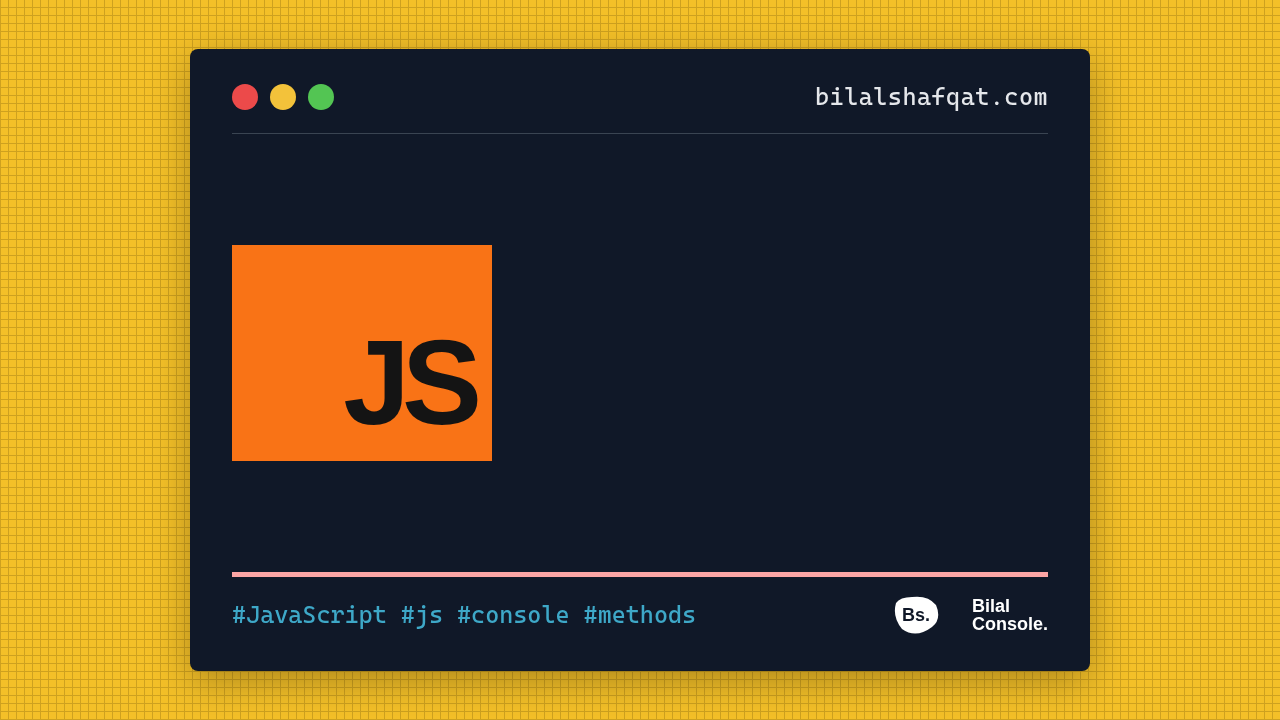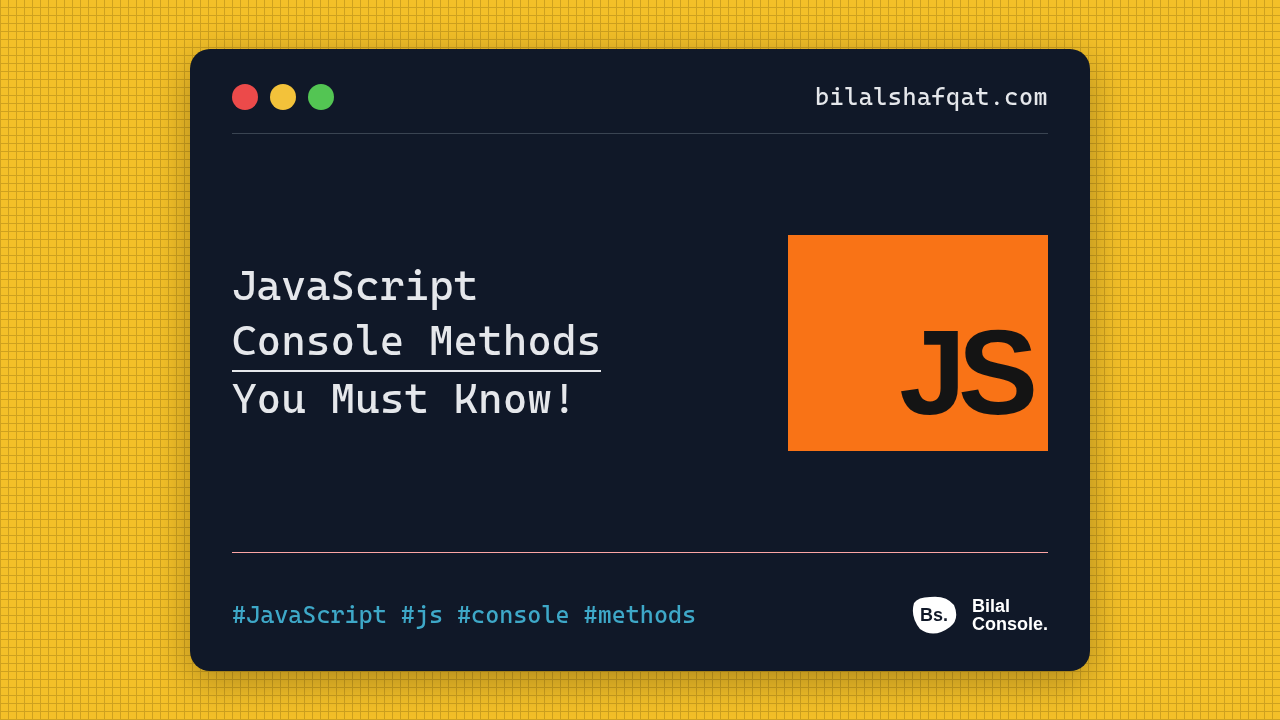--- a/index.html
+++ b/index.html
@@ -14,21 +14,21 @@
   position: absolute; inset: 0;
   background-image:
     repeating-linear-gradient(0deg, #b68d1a 0 1px, transparent 1px 8px),
     repeating-linear-gradient(90deg, #b68d1a 0 1px, transparent 1px 8px);
   opacity: 0.6;
 }
 .card {
   position: relative;
   width: 900px; height: 622px;
   background: #101828;
-  border-radius: 20px;
+  border-radius: 8px;
   padding: 34px 42px;
   display: flex; flex-direction: column;
   box-shadow: 0 10px 40px rgba(0,0,0,0.3);
 }
 .header {
   display: flex; align-items: center; justify-content: space-between;
   padding-bottom: 22px;
   border-bottom: 1px solid #3a4452;
 }
 .traffic { display: flex; gap: 12px; }
@@ -53,25 +53,25 @@
   position: relative;
 }
 .js-text {
   position: absolute; bottom: 10px; right: 18px;
   font-family: Arial, Helvetica, sans-serif;
   font-weight: 900; font-size: 120px;
   color: #141414; letter-spacing: -8px;
 }
 .footer {
   display: flex; align-items: center; justify-content: space-between;
-  padding-top: 40px;
-  border-top: 1px solid #fca5a5;
+  padding-top: 16px;
+  border-top: 5px solid #fca5a5;
 }
 .hashtags { color: #3ea8c8; font-size: 24px; }
-.brand { display: flex; align-items: center; gap: 10px; color: #fff; }
+.brand { display: flex; align-items: center; gap: 28px; color: #fff; }
 .brand-text { font-family: Arial, Helvetica, sans-serif; font-weight: 700; font-size: 18px; line-height: 1; }
 .brand-icon {
   width: 56px; height: 44px;
   position: relative;
 }
 .brand-icon svg { width: 100%; height: 100%; }
 </style>
 </head>
 <body>
 
@@ -81,25 +81,20 @@
   <div class="header">
     <div class="traffic">
       <div class="dot dot-red"></div>
       <div class="dot dot-yellow"></div>
       <div class="dot dot-green"></div>
     </div>
     <div class="site">bilalshafqat.com</div>
   </div>
 
   <div class="main">
-    <div class="title-block">
-      <div>JavaScript</div>
-      <div><span class="title-underline">Console Methods</span></div>
-      <div>You Must Know!</div>
-    </div>
     <div class="js-logo">
       <div class="js-text">JS</div>
     </div>
   </div>
 
   <div class="footer">
     <div class="hashtags">#JavaScript #js #console #methods</div>
     <div class="brand">
       <div class="brand-icon">
         <svg viewBox="0 0 56 44">

